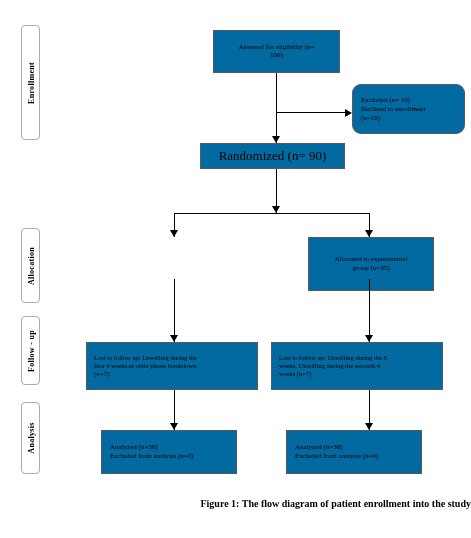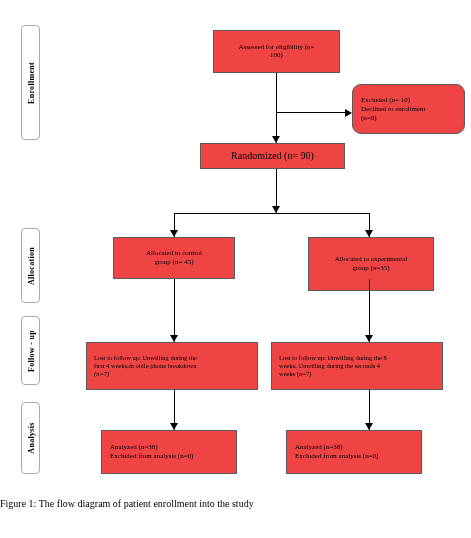--- a/index.html
+++ b/index.html
@@ -21,21 +21,21 @@
     left: 0;
     top: 0;
     width: 471px;
     height: 538px;
   }
 
   
   .node {
     position: absolute;
     box-sizing: border-box;
-    background: #ef4444;
+    background: #0369a1;
     border: 1px solid #5a5a5a;
   }
   .node-inner {
     position: absolute;
     left: 0; right: 0; top: 50%;
     transform: translateY(-50%);
     padding: 0 6px;
     line-height: 1.25;
   }
   .center .node-inner { text-align: center; }
@@ -89,22 +89,22 @@
     border-top: 4px solid transparent;
     border-bottom: 4px solid transparent;
     border-left: 7px solid #000000;
   }
 
   
   #caption {
     position: absolute;
     left: 0;
     width: 471px;
-    text-align: left;
-    font-weight: normal;
+    text-align: right;
+    font-weight: bold;
     font-family: "Liberation Serif", "DejaVu Serif", serif;
   }
 </style>
 </head>
 <body>
 
 <div id="figure-root">
 
   <div class="stage" style="left:21px; top:25px; width:19px; height:115px;">
     <span class="stage-label">Enrollment</span>
@@ -132,47 +132,41 @@
   <div class="conn vline" style="left:276px; top:73px; height:70px;"></div>
   <div class="arrow-down" style="left:272px; top:136px;"></div>
 
   <div class="conn hline" style="left:276px; top:112px; width:70px;"></div>
   <div class="arrow-right" style="left:345px; top:109px;"></div>
 
   <div class="node left rounded" style="left:352px; top:84px; width:113px; height:50px; font-size:7px;padding-left:16px;">
     <div class="node-inner" style="padding-left:8px;">
       <span class="line-txt">Excluded (n= 10)</span>
       <span class="line-txt">Declined to enrollment</span>
-      <span class="line-txt">(n=8)</span>
-    </div>
-  </div>
-
-  <div class="node center" style="left:200px; top:143px; width:145px; height:26px; font-size:10px;">
+      <span class="line-txt">(n=10)</span>
+    </div>
+  </div>
+
+  <div class="node center" style="left:200px; top:143px; width:145px; height:26px; font-size:13px;">
     <div class="node-inner">
       <span class="line-txt">Randomized (n= 90)</span>
     </div>
   </div>
 
   <div class="conn vline" style="left:276px; top:169px; height:44px;"></div>
   <div class="arrow-down" style="left:272px; top:206px;"></div>
 
   <div class="conn hline" style="left:174px; top:213px; width:195px;"></div>
 
   <div class="conn vline" style="left:174px; top:213px; height:24px;"></div>
   <div class="arrow-down" style="left:170px; top:230px;"></div>
 
   <div class="conn vline" style="left:369px; top:213px; height:24px;"></div>
   <div class="arrow-down" style="left:365px; top:230px;"></div>
 
-  <div class="node center" style="left:113px; top:237px; width:122px; height:42px; font-size:7px;">
-    <div class="node-inner">
-      <span class="line-txt">Allocated to control</span>
-      <span class="line-txt">group (n= 45)</span>
-    </div>
-  </div>
 
   <div class="node center" style="left:308px; top:237px; width:126px; height:54px; font-size:7px;">
     <div class="node-inner">
       <span class="line-txt">Allocated to experimental</span>
       <span class="line-txt">group (n=35)</span>
     </div>
   </div>
 
   <div class="conn vline" style="left:174px; top:279px; height:63px;"></div>
   <div class="arrow-down" style="left:170px; top:335px;"></div>

